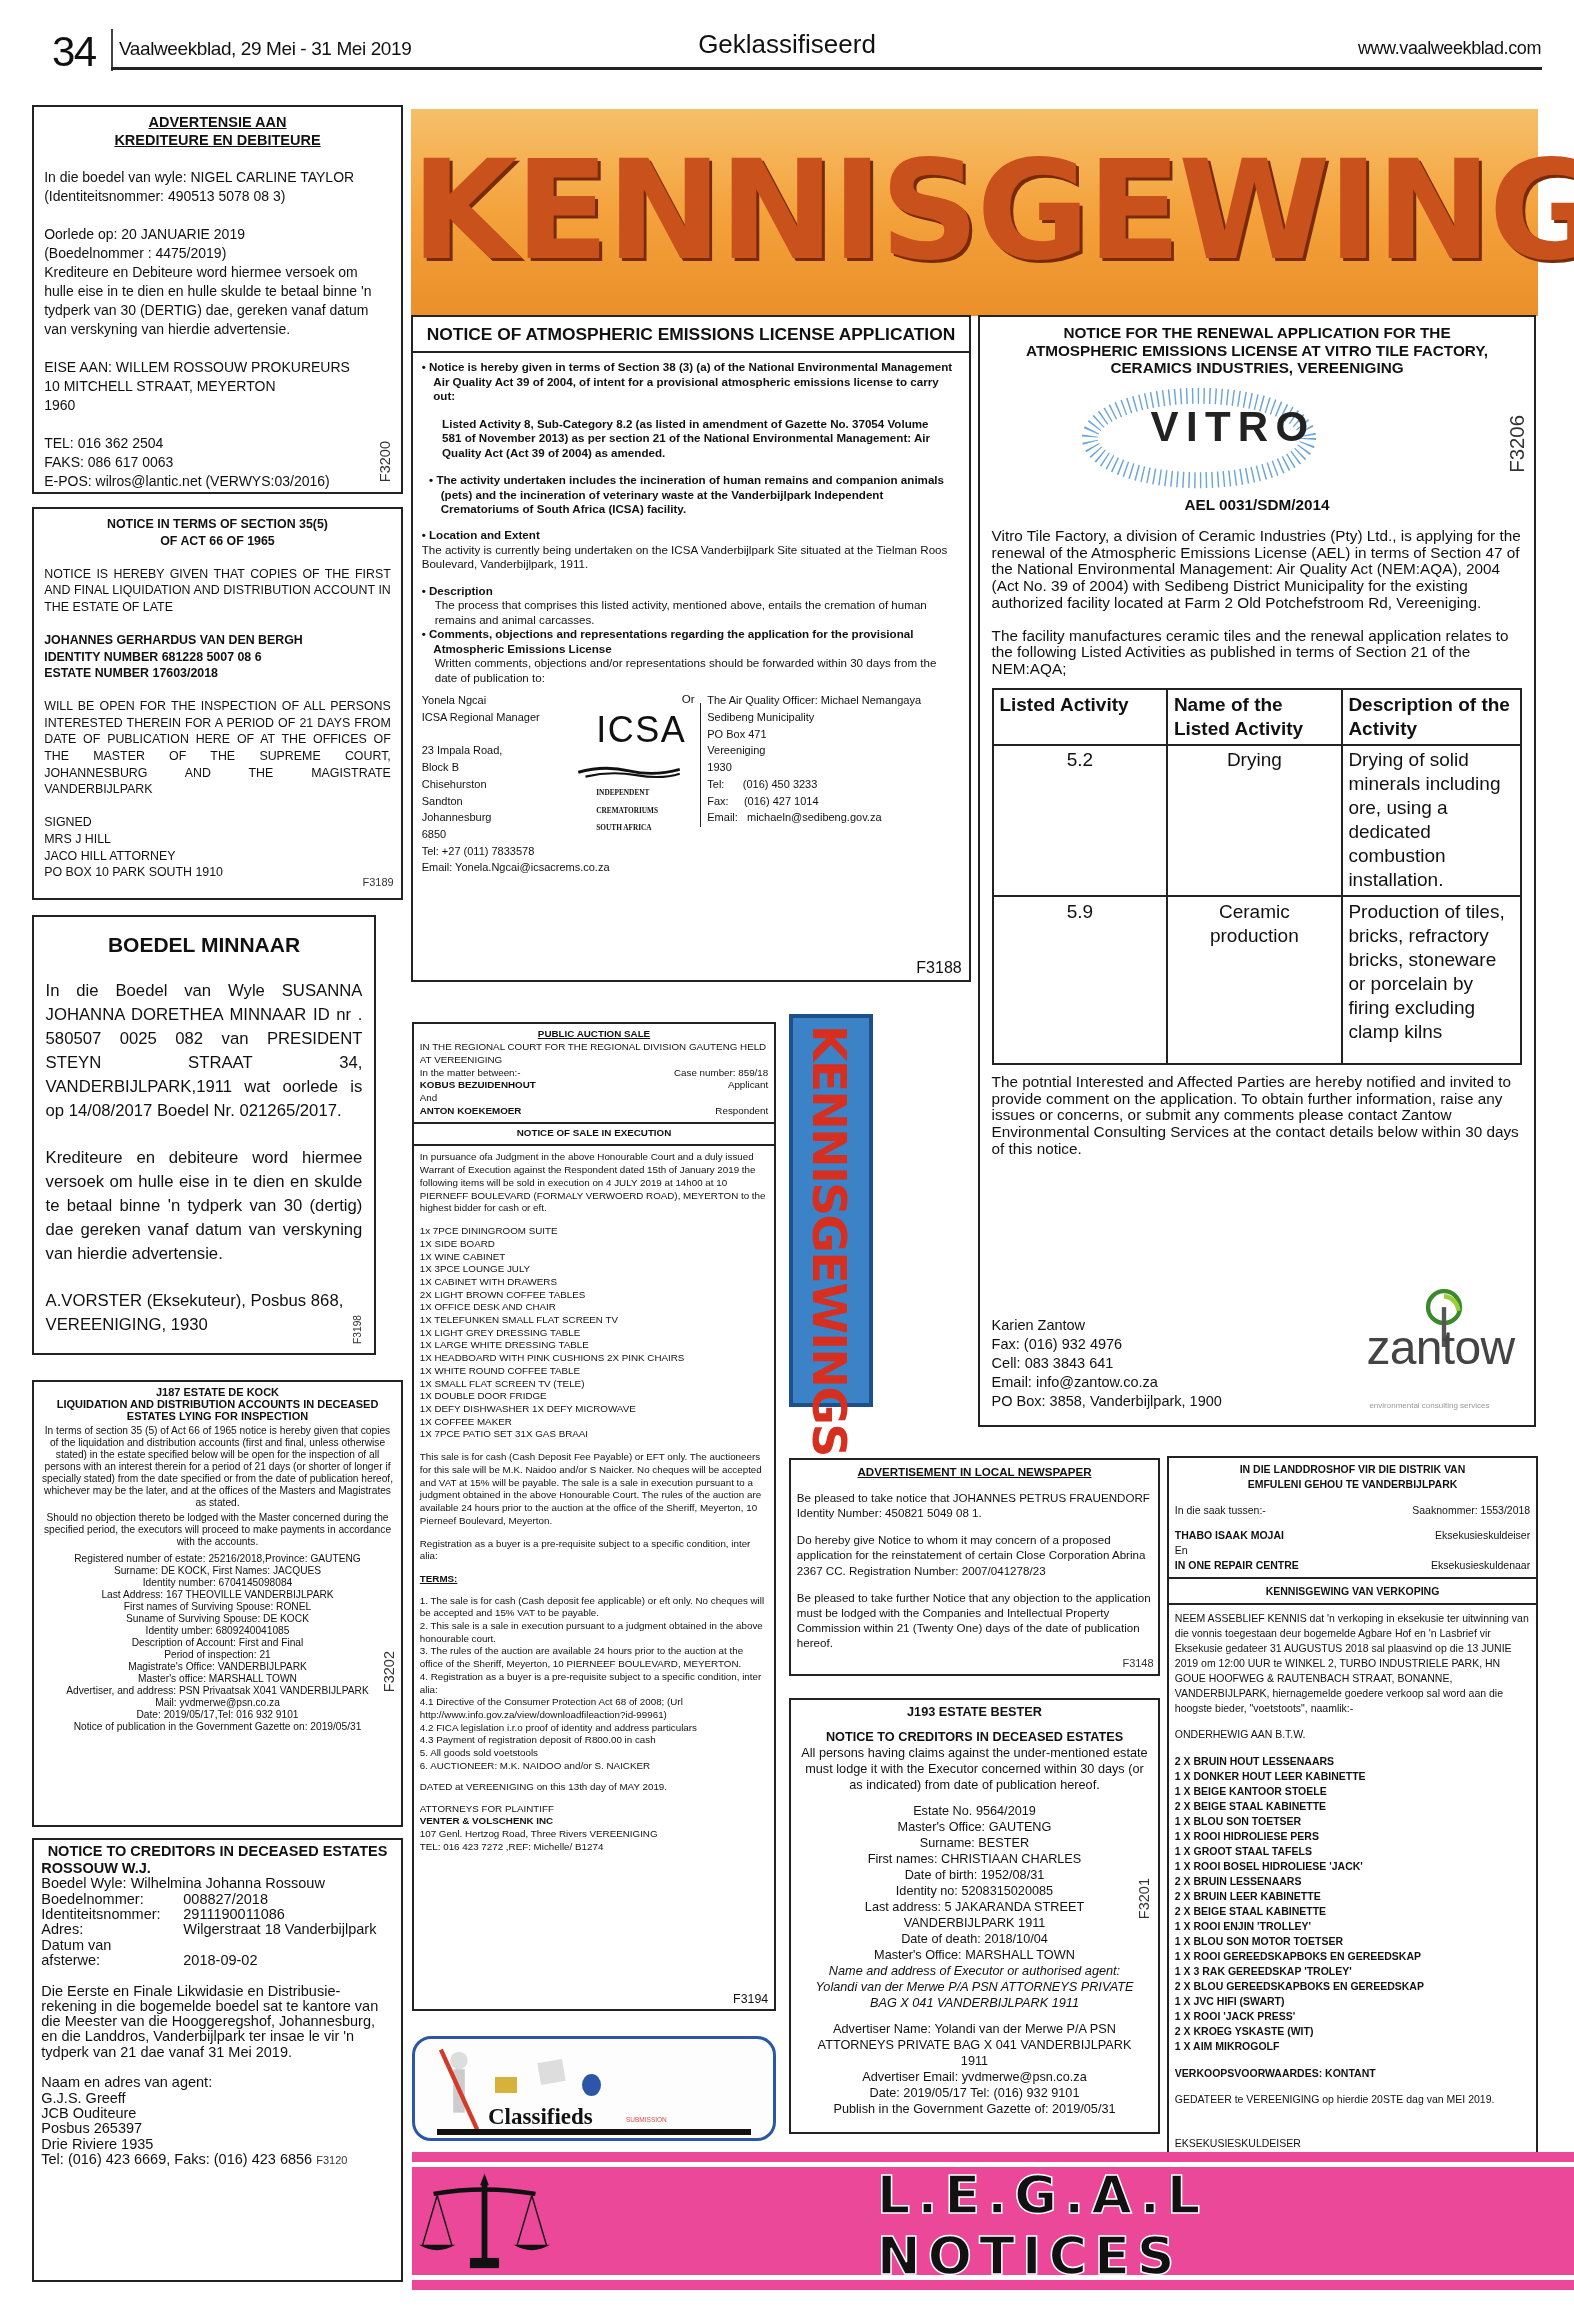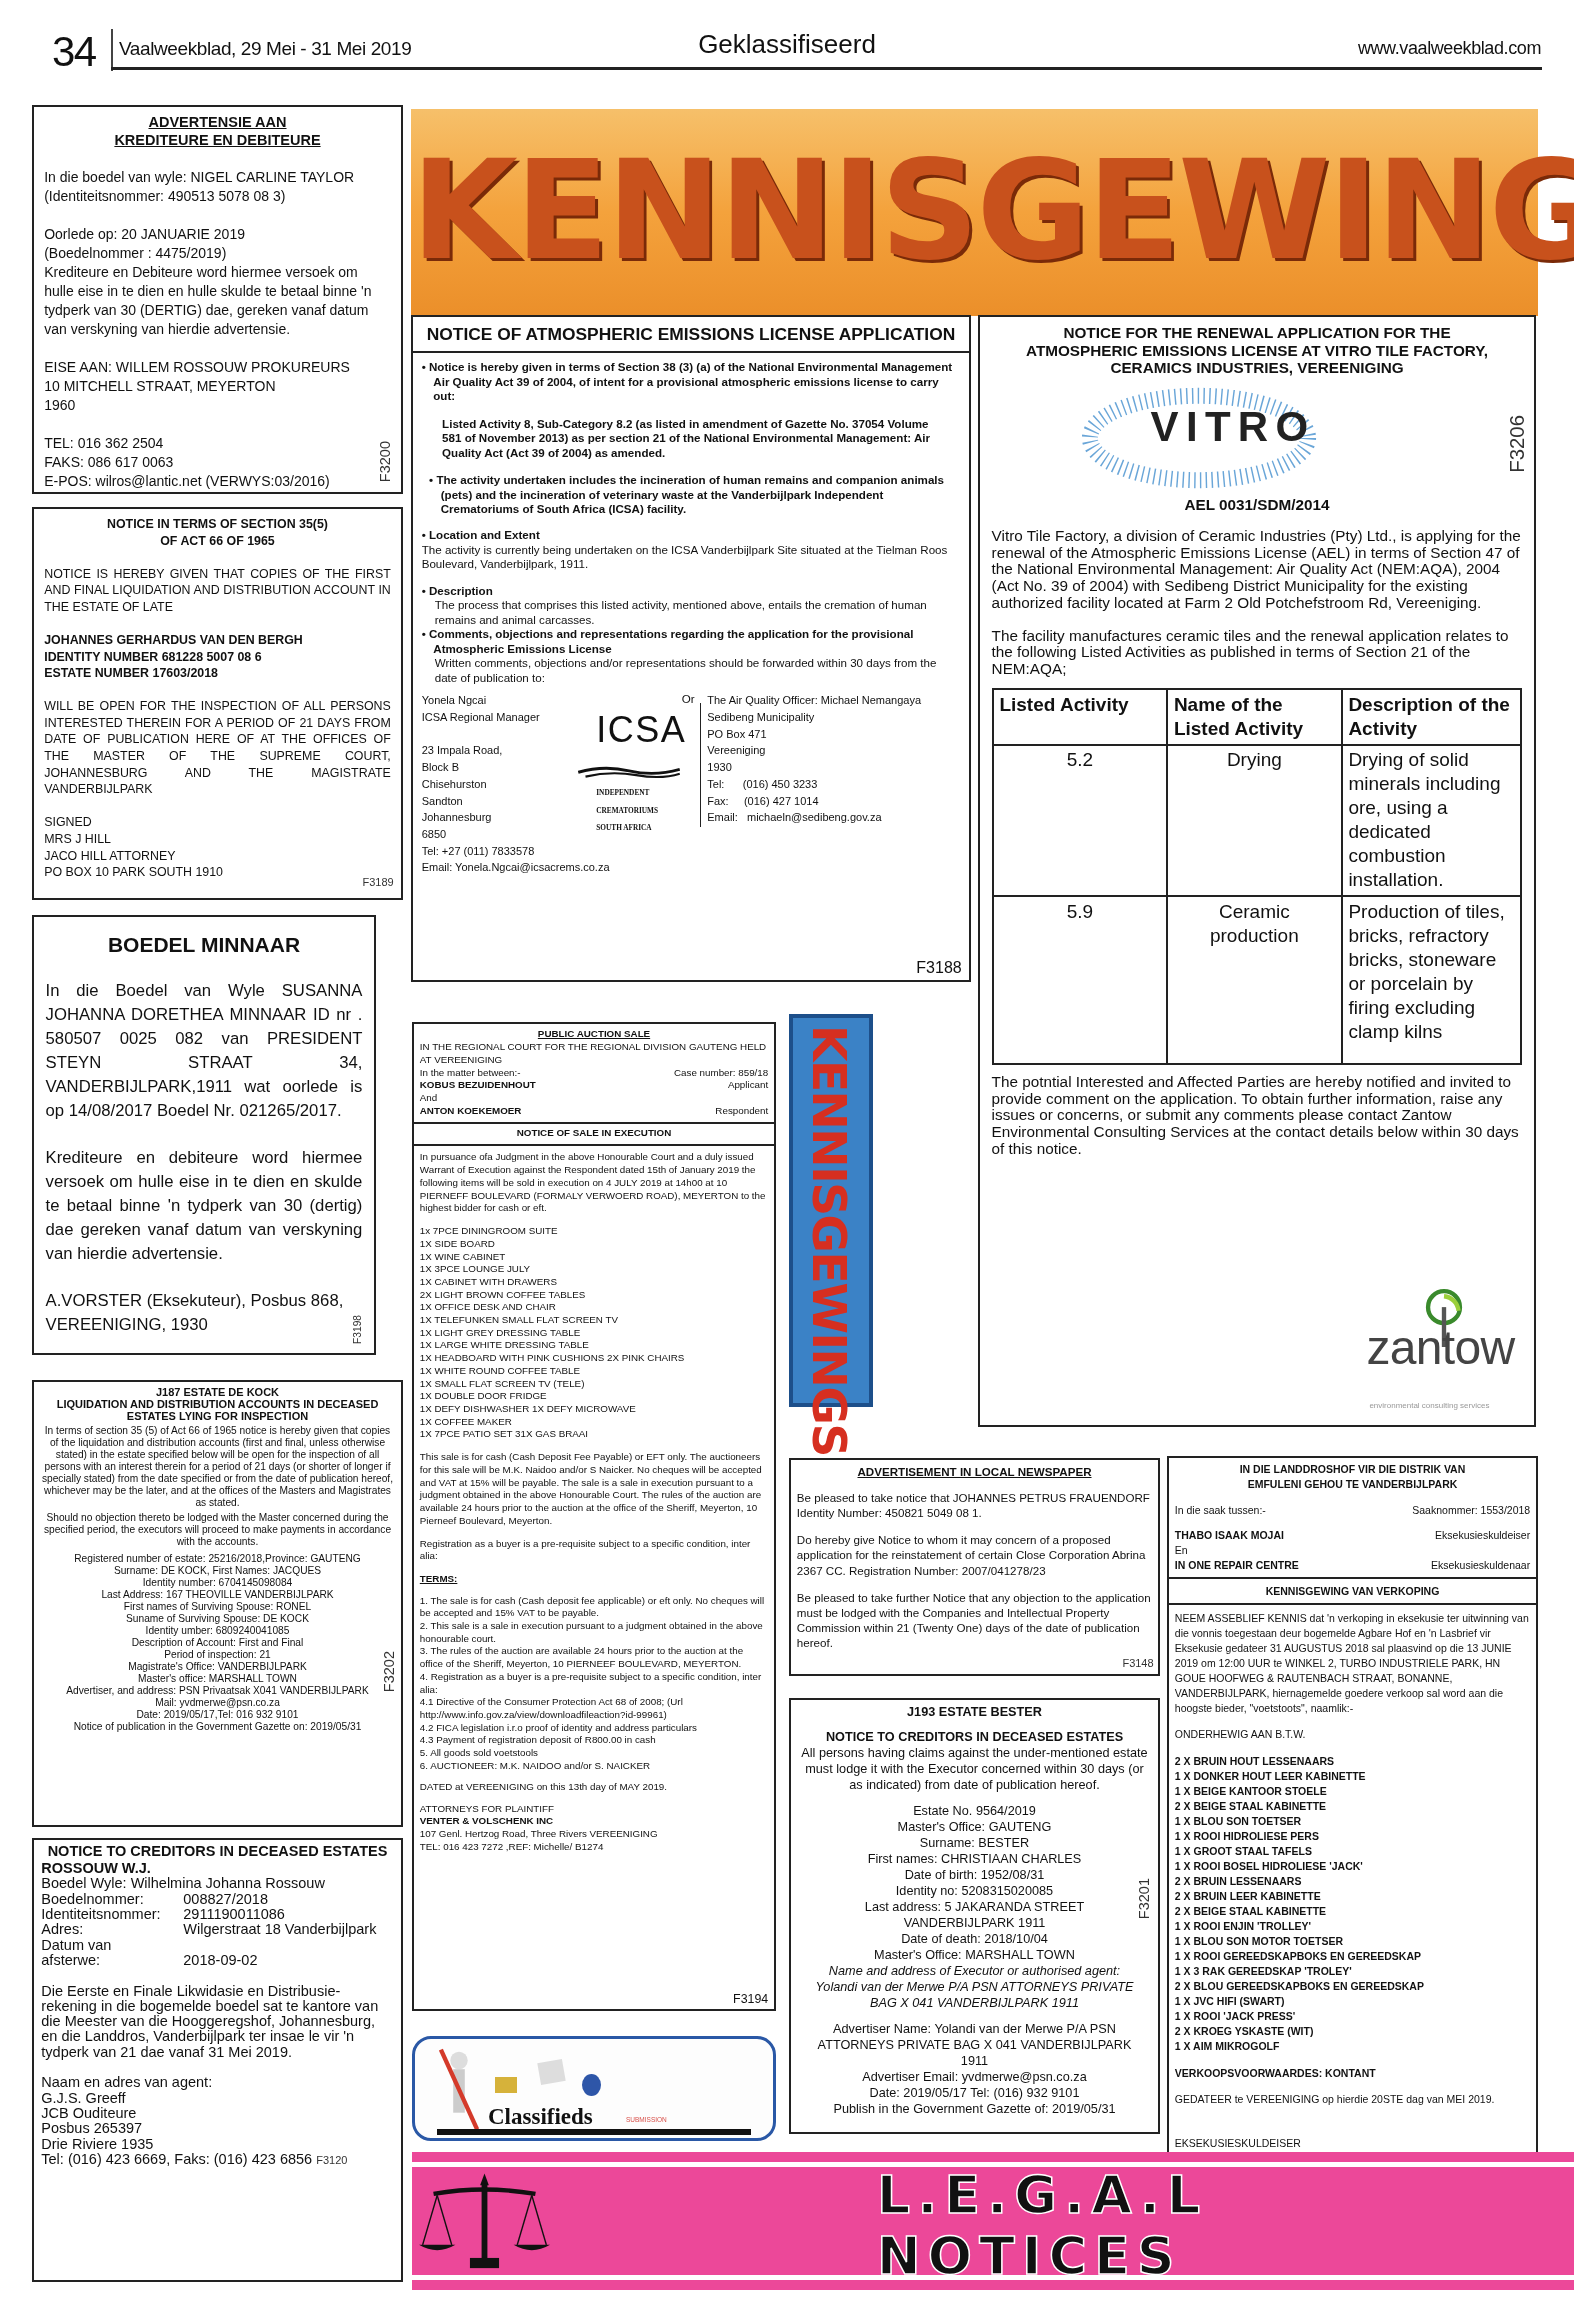--- a/index.html
+++ b/index.html
@@ -216,20 +216,27 @@
       <td style="height:138px;">Drying of solid minerals including ore, using a dedicated combustion installation.</td>
     </tr>
     <tr>
       <td class="c">5.9</td>
       <td class="c">Ceramic production</td>
       <td style="height:160px;">Production of tiles, bricks, refractory bricks, stoneware or porcelain by firing excluding clamp kilns</td>
     </tr>
   </tbody>
     </table>
   <p style="margin-top:8.7px;">The potntial Interested and Affected Parties are hereby notified and invited to provide comment on the application. To obtain further information, raise any issues or concerns, or submit any comments please contact Zantow Environmental Consulting Services at the contact details below within 30 days of this notice.</p>
+  <div style="position:absolute;left:11.6px;bottom:14.5px;font-size:14.5px;line-height:19px;">
+    <p>Karien Zantow</p>
+    <p>Fax: (016) 932 4976</p>
+    <p>Cell: 083 3843 641</p>
+    <p>Email: info@zantow.co.za</p>
+    <p>PO Box: 3858, Vanderbijlpark, 1900</p>
+  </div>
   <div style="position:absolute;right:14.5px;bottom:11.6px;width:153px;height:124px;">
     <svg style="position:absolute;left:55px;top:0;" width="44" height="58" viewBox="0 0 60 80">
       <circle cx="30" cy="25" r="22" fill="none" stroke="#3a8a2c" stroke-width="6"></circle>
       <path d="M30 10 A22 22 0 0 1 50 30" stroke="#9bcf3a" stroke-width="6" fill="none"></path>
       <rect x="27" y="25" width="6" height="55" fill="#555"></rect>
     </svg>
     <div style="position:absolute;left:0;top:51px;font-size:48px;color:#444;letter-spacing:-0.7px;">zantow</div>
     <div style="position:absolute;left:2.9px;top:109px;font-size:8px;color:#999;">environmental consulting services</div>
   </div>
 </div>

